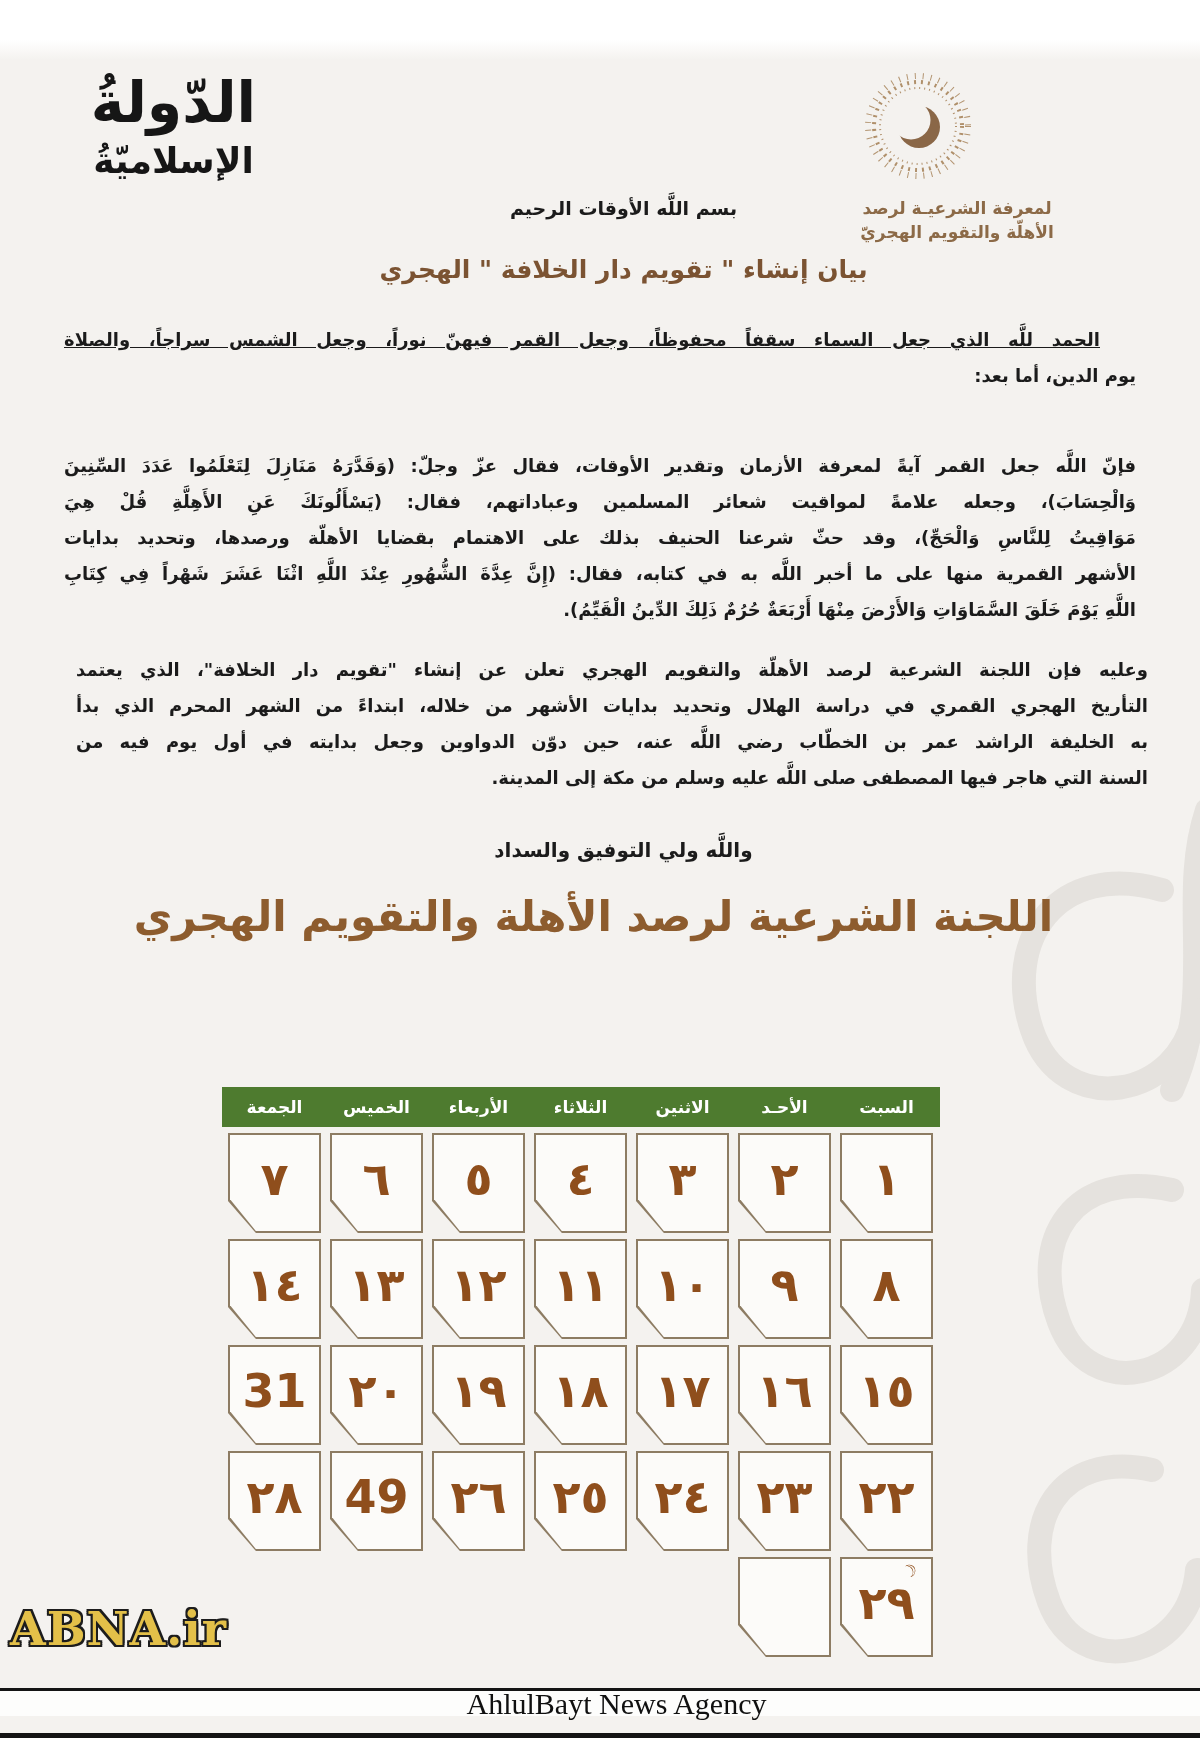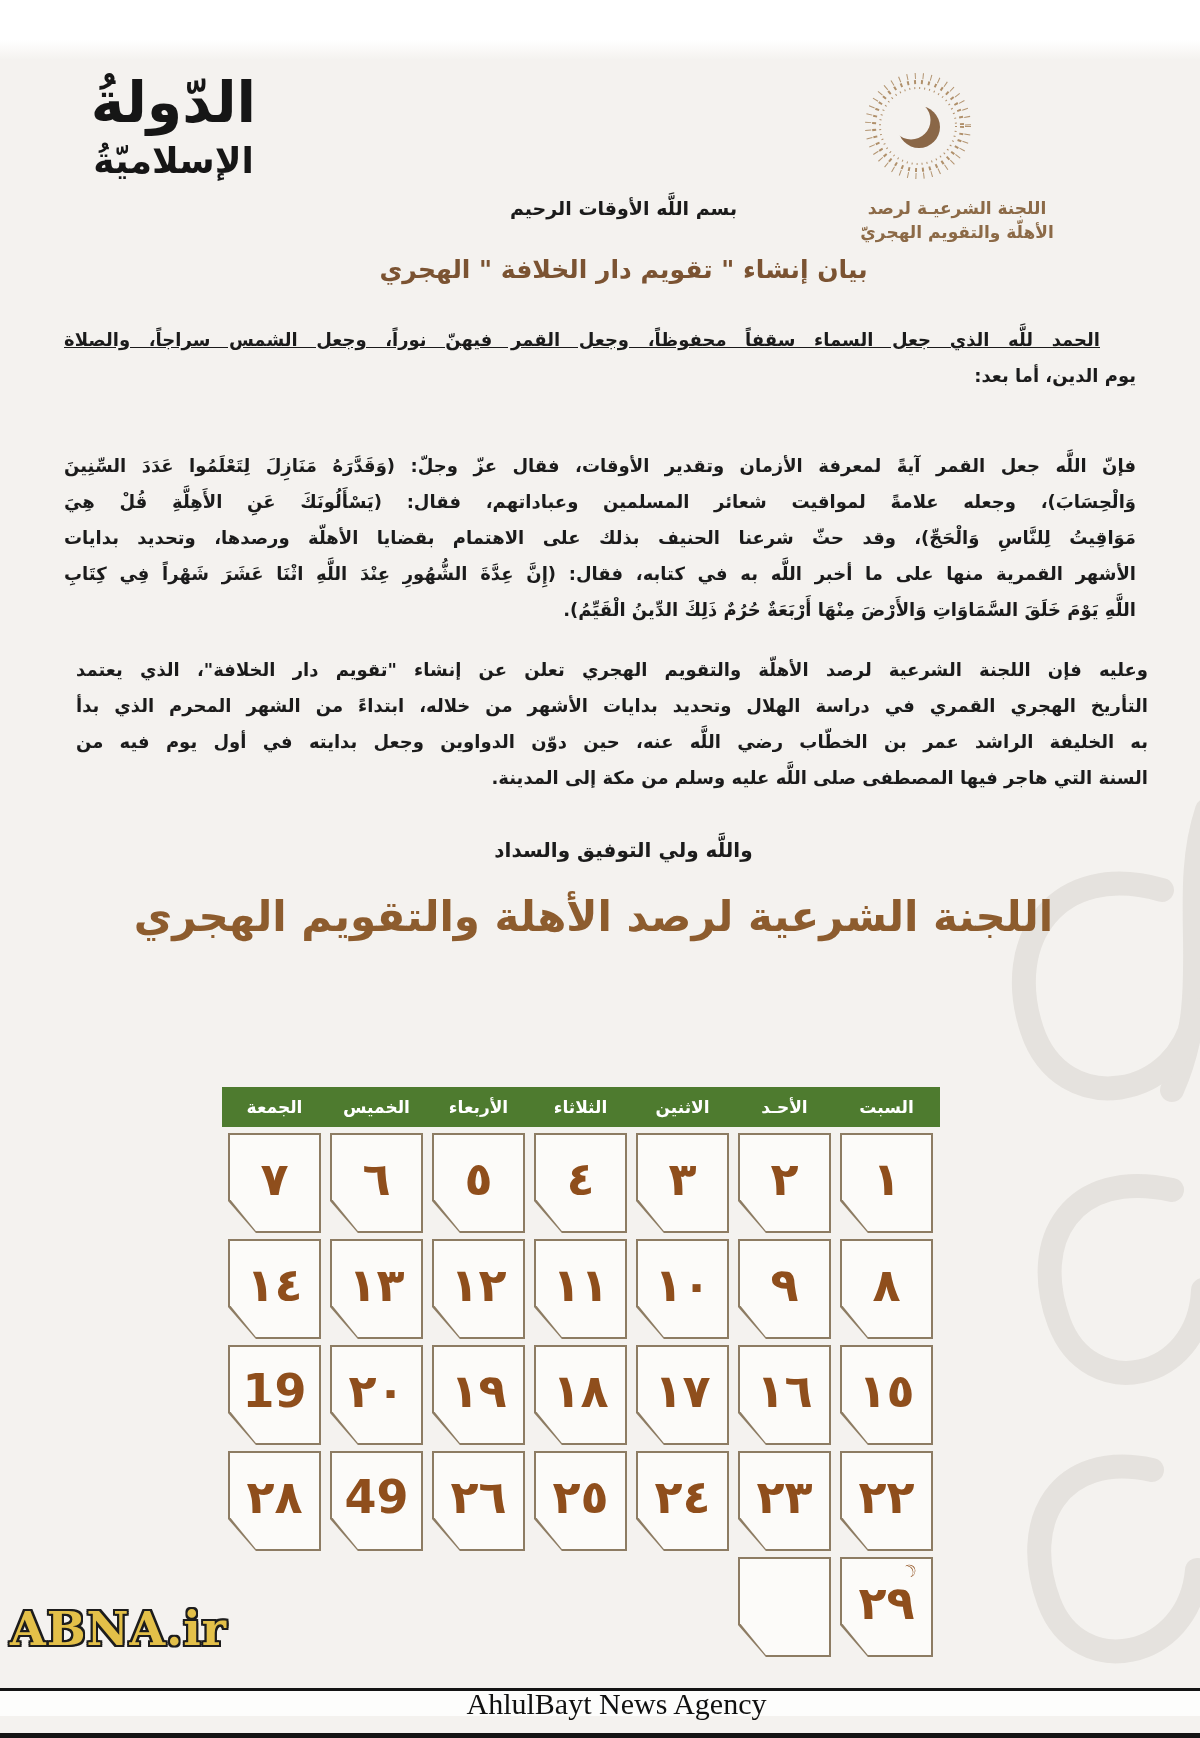--- a/index.html
+++ b/index.html
@@ -84,21 +84,21 @@
   </div>
 
   <svg class="emblem" viewBox="0 0 124 124" aria-hidden="true">
     <circle cx="62" cy="56" r="50" fill="none" stroke="#a8855c" stroke-width="6" stroke-dasharray="1 7" opacity="0.85"></circle>
     <circle cx="62" cy="56" r="44" fill="none" stroke="#a8855c" stroke-width="4" stroke-dasharray="2 5" opacity="0.9"></circle>
     <circle cx="62" cy="56" r="38" fill="none" stroke="#a8855c" stroke-width="2" stroke-dasharray="1 4" opacity="0.9"></circle>
     <circle cx="63" cy="57" r="21" fill="#8a6747"></circle>
     <circle cx="55" cy="50" r="19.5" fill="#f4f2ef"></circle>
   </svg>
   <div class="org">
-    <div>اللجنة الشرعيـة لرصد</div>
+    <div>لمعرفة الشرعيـة لرصد</div>
     <div>الأهلّة والتقويم الهجريّ</div>
   </div>
 
   <div class="bismillah">بسم اللَّه الأوقات الرحيم</div>
   <div class="doc-title">بيان إنشاء " تقويم دار الخلافة " الهجري</div>
 
   <div class="para p1" dir="rtl">
     <div class="jl ind">الحمد للَّه الذي جعل السماء سقفاً محفوظاً، وجعل القمر فيهنّ نوراً، وجعل الشمس سراجاً، والصلاة</div>
     <div class="jl-end">يوم الدين، أما بعد:</div>
   </div>
@@ -186,21 +186,21 @@
     <div class="cell">
         <div class="cell-in">١٨</div>
       </div>
     <div class="cell">
         <div class="cell-in">١٩</div>
       </div>
     <div class="cell">
         <div class="cell-in">٢٠</div>
       </div>
     <div class="cell">
-        <div class="cell-in">19</div>
+        <div class="cell-in">31</div>
       </div>
 
     <div class="cell">
         <div class="cell-in">٢٢</div>
       </div>
     <div class="cell">
         <div class="cell-in">٢٣</div>
       </div>
     <div class="cell">
         <div class="cell-in">٢٤</div>

